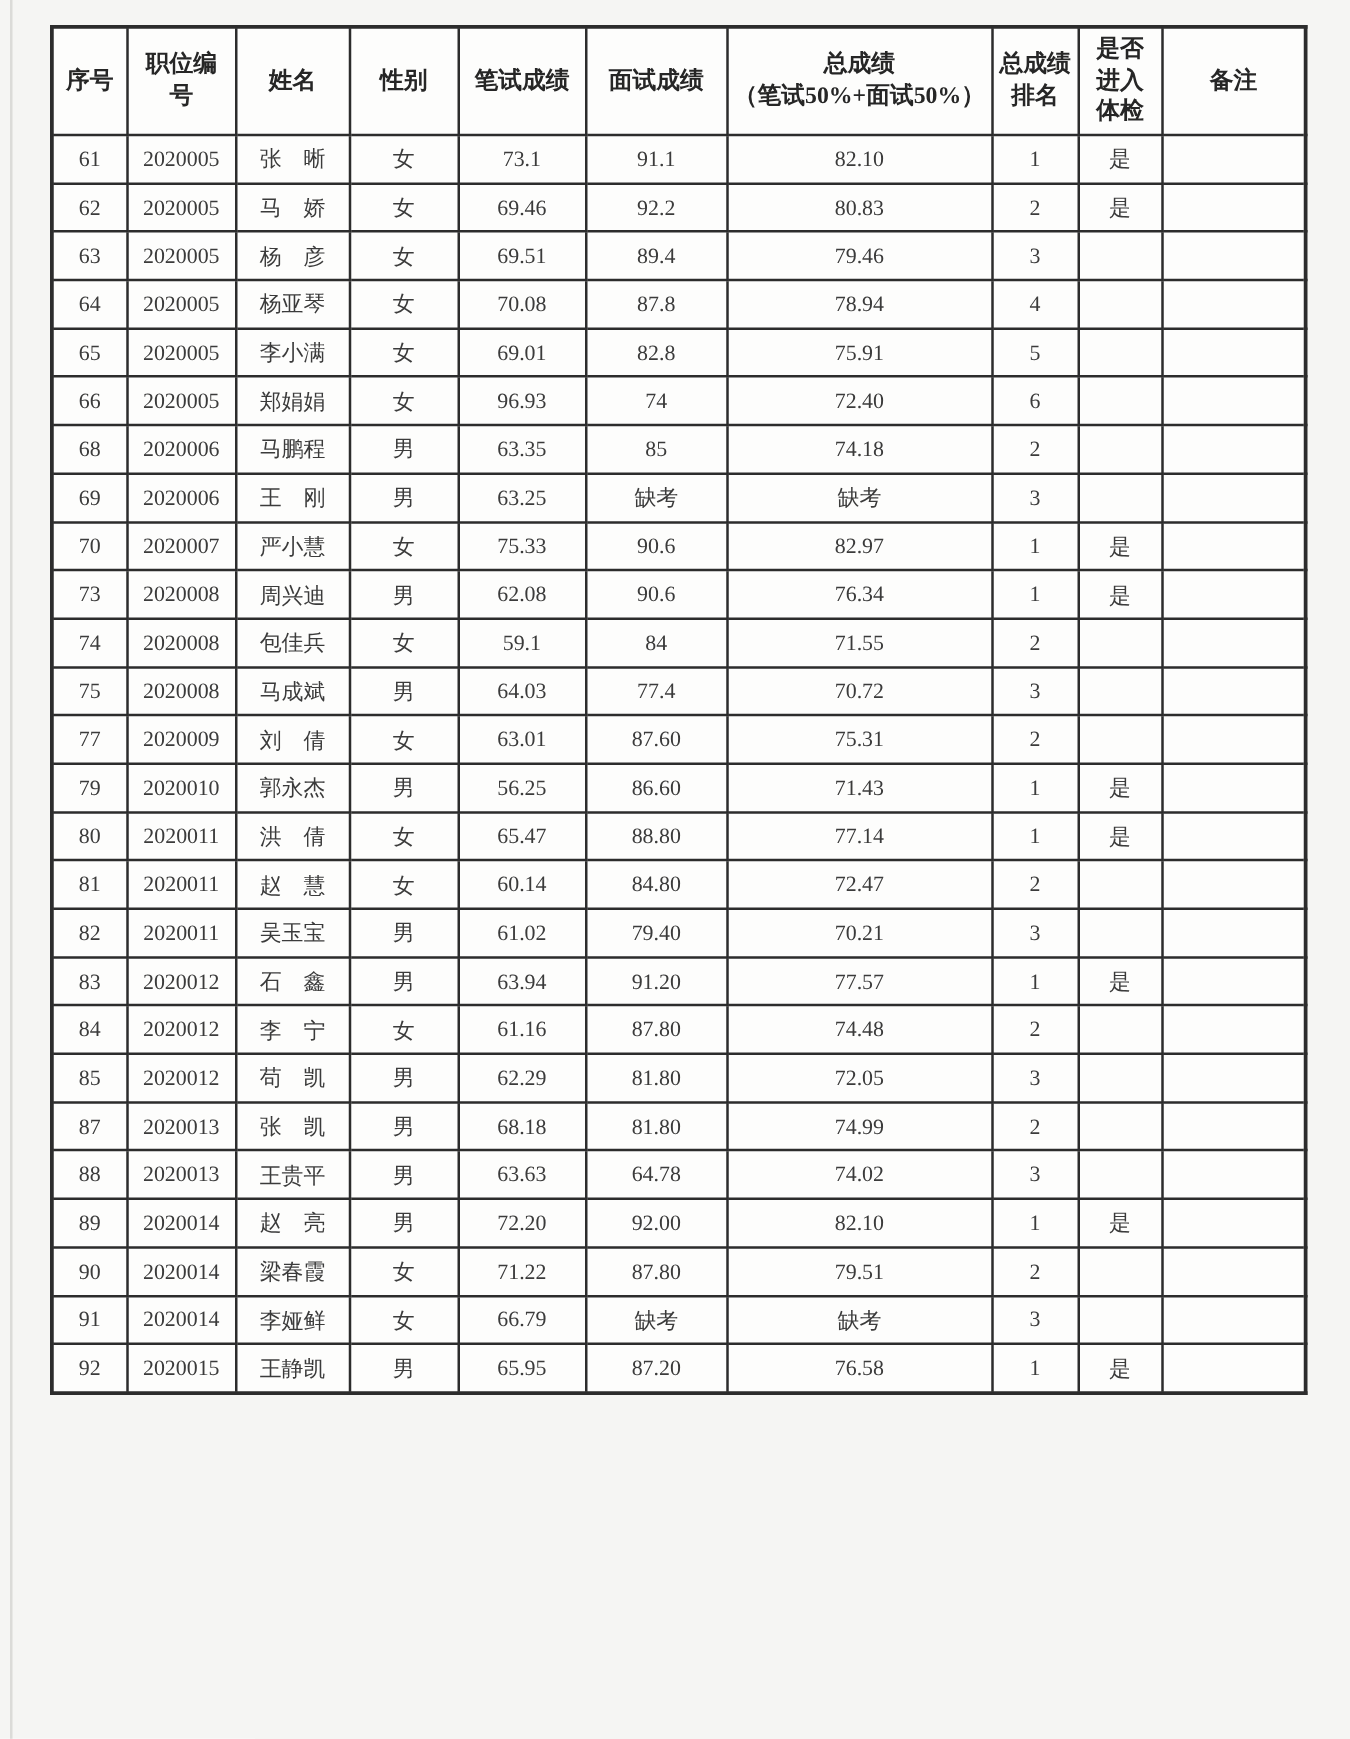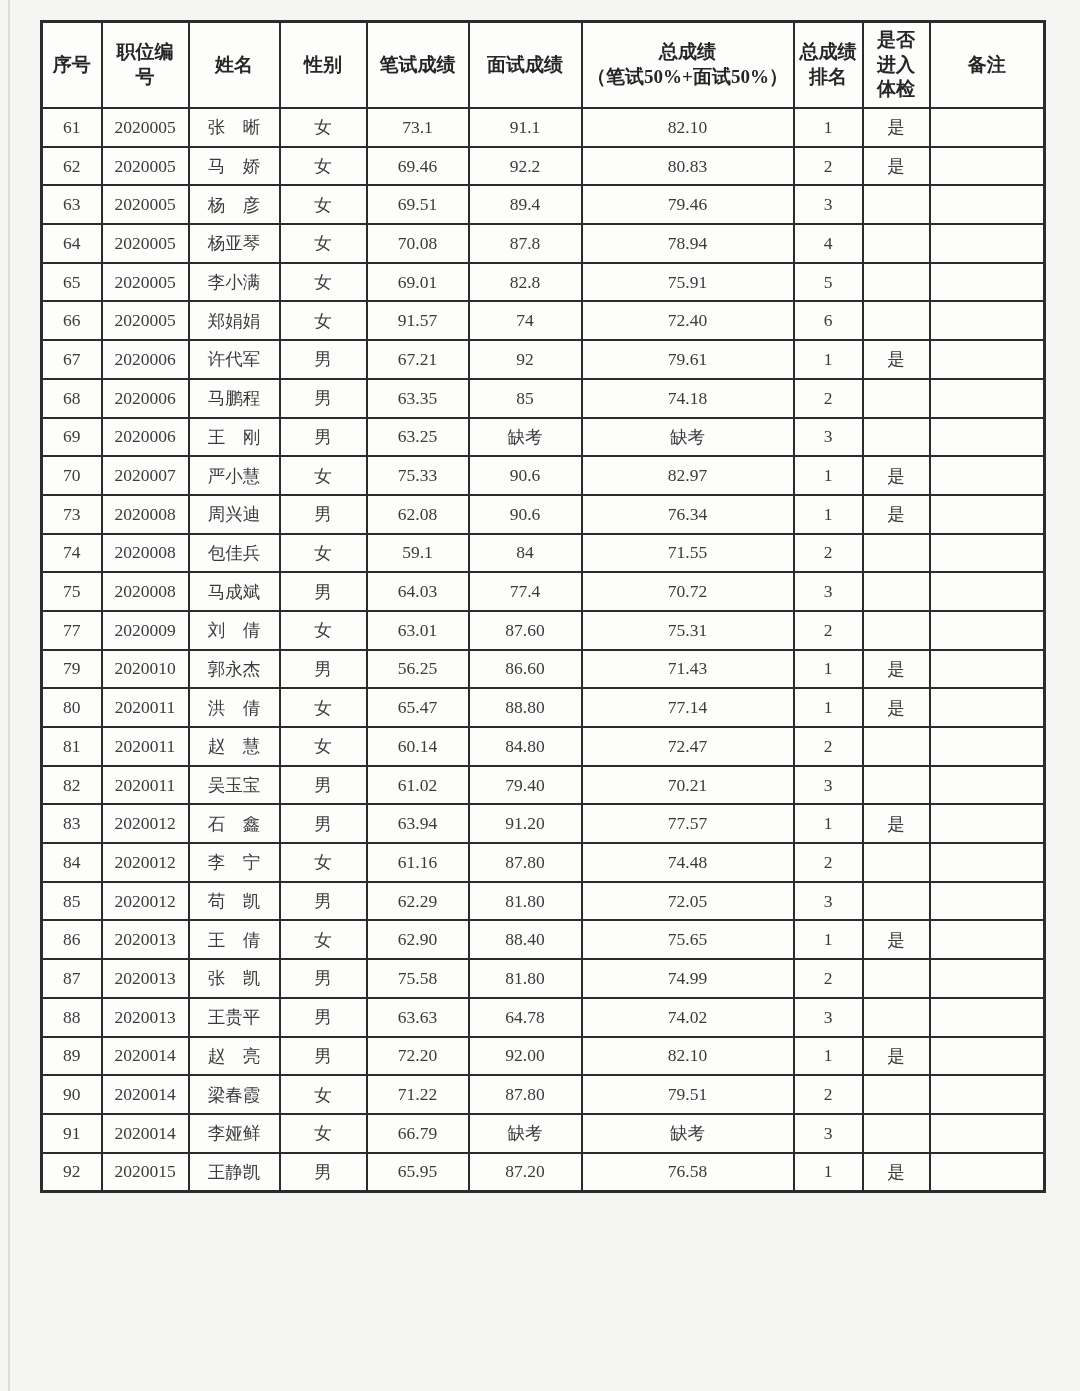--- a/index.html
+++ b/index.html
@@ -149,40 +149,28 @@
         <td>75.91</td>
         <td>5</td>
         <td></td>
         <td></td>
       </tr>
       <tr>
         <td>66</td>
         <td>2020005</td>
         <td>郑娟娟</td>
         <td>女</td>
-        <td>91.57</td>
+        <td>96.93</td>
         <td>74</td>
         <td>72.40</td>
         <td>6</td>
         <td></td>
         <td></td>
       </tr>
       <tr>
-        <td>67</td>
-        <td>2020006</td>
-        <td>许代军</td>
-        <td>男</td>
-        <td>67.21</td>
-        <td>92</td>
-        <td>79.61</td>
-        <td>1</td>
-        <td>是</td>
-        <td></td>
-      </tr>
-      <tr>
         <td>68</td>
         <td>2020006</td>
         <td>马鹏程</td>
         <td>男</td>
         <td>63.35</td>
         <td>85</td>
         <td>74.18</td>
         <td>2</td>
         <td></td>
         <td></td>
@@ -337,37 +325,25 @@
         <td>苟　凯</td>
         <td>男</td>
         <td>62.29</td>
         <td>81.80</td>
         <td>72.05</td>
         <td>3</td>
         <td></td>
         <td></td>
       </tr>
       <tr>
-        <td>86</td>
-        <td>2020013</td>
-        <td>王　倩</td>
-        <td>女</td>
-        <td>62.90</td>
-        <td>88.40</td>
-        <td>75.65</td>
-        <td>1</td>
-        <td>是</td>
-        <td></td>
-      </tr>
-      <tr>
         <td>87</td>
         <td>2020013</td>
         <td>张　凯</td>
         <td>男</td>
-        <td>75.58</td>
+        <td>68.18</td>
         <td>81.80</td>
         <td>74.99</td>
         <td>2</td>
         <td></td>
         <td></td>
       </tr>
       <tr>
         <td>88</td>
         <td>2020013</td>
         <td>王贵平</td>

